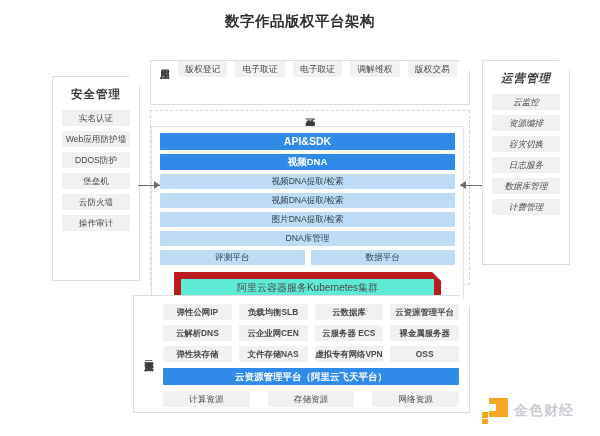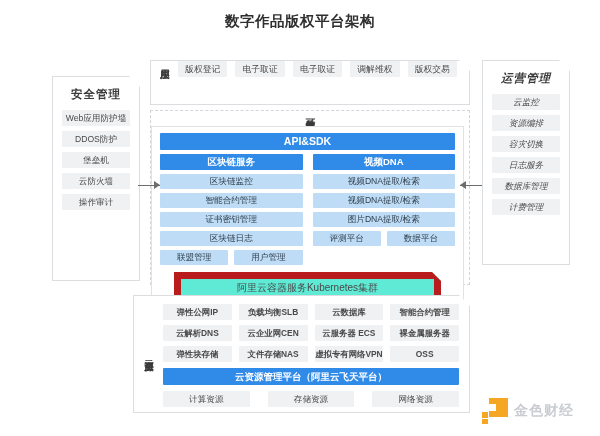--- a/index.html
+++ b/index.html
@@ -127,20 +127,21 @@
   .wm-mark .dot2{position:absolute;left:0;top:21px;width:6px;height:5px;background:#f5a623;}
   .wm-text{font-size:14px;color:#c9ccd1;font-weight:bold;letter-spacing:1px;}
 </style>
 </head>
 <body>
 
 <div class="title">数字作品版权平台架构</div>
 
 <div class="side left notch-tr">
   <div class="hd">安全管理</div>
+  <div class="chip">实名认证</div>
   <div class="chip">Web应用防护墙</div>
   <div class="chip">DDOS防护</div>
   <div class="chip">堡垒机</div>
   <div class="chip">云防火墙</div>
   <div class="chip">操作审计</div>
 </div>
 
 <div class="side right notch-tr">
   <div class="hd">运营管理</div>
   <div class="chip">云监控</div>
@@ -161,35 +162,25 @@
     <div class="chip">版权交易</div>
   </div>
 </div>
 
 <div class="midwrap">
   <div class="vlabel">可信数据内容平台服务器</div>
   <div class="midbody">
     <div class="bar-primary">API&amp;SDK</div>
     <div class="cols">
       <div class="col">
-        <div class="bar-sub">区块链服务</div>
-        <div class="bar-light">区块链监控</div>
-        <div class="bar-light">智能合约管理</div>
-        <div class="bar-light">证书密钥管理</div>
-        <div class="bar-light">区块链日志</div>
-        <div class="pair">
-          <div class="bar-light">联盟管理</div>
-          <div class="bar-light">用户管理</div>
-        </div>
-      </div>
-      <div class="col">
         <div class="bar-sub">视频DNA</div>
         <div class="bar-light">视频DNA提取/检索</div>
         <div class="bar-light">视频DNA提取/检索</div>
         <div class="bar-light">图片DNA提取/检索</div>
+        <div class="bar-light">DNA库管理</div>
         <div class="pair">
           <div class="bar-light">评测平台</div>
           <div class="bar-light">数据平台</div>
         </div>
       </div>
     </div>
     <div class="k8s">阿里云容器服务Kubernetes集群</div>
   </div>
 </div>
 
@@ -202,21 +193,21 @@
     <div class="head"></div>
 </div>
 
 <div class="cloud notch-tr">
   <div class="vlabel">云资源层</div>
   <div class="cloudbody">
     <div class="grid">
       <div class="chip">弹性公网IP</div>
       <div class="chip">负载均衡SLB</div>
       <div class="chip">云数据库</div>
-      <div class="chip">智能合约管理</div>
+      <div class="chip">云资源管理平台</div>
     </div>
     <div class="grid">
       <div class="chip">云解析DNS</div>
       <div class="chip">云企业网CEN</div>
       <div class="chip">云服务器 ECS</div>
       <div class="chip">裸金属服务器</div>
     </div>
     <div class="grid">
       <div class="chip">弹性块存储</div>
       <div class="chip">文件存储NAS</div>

